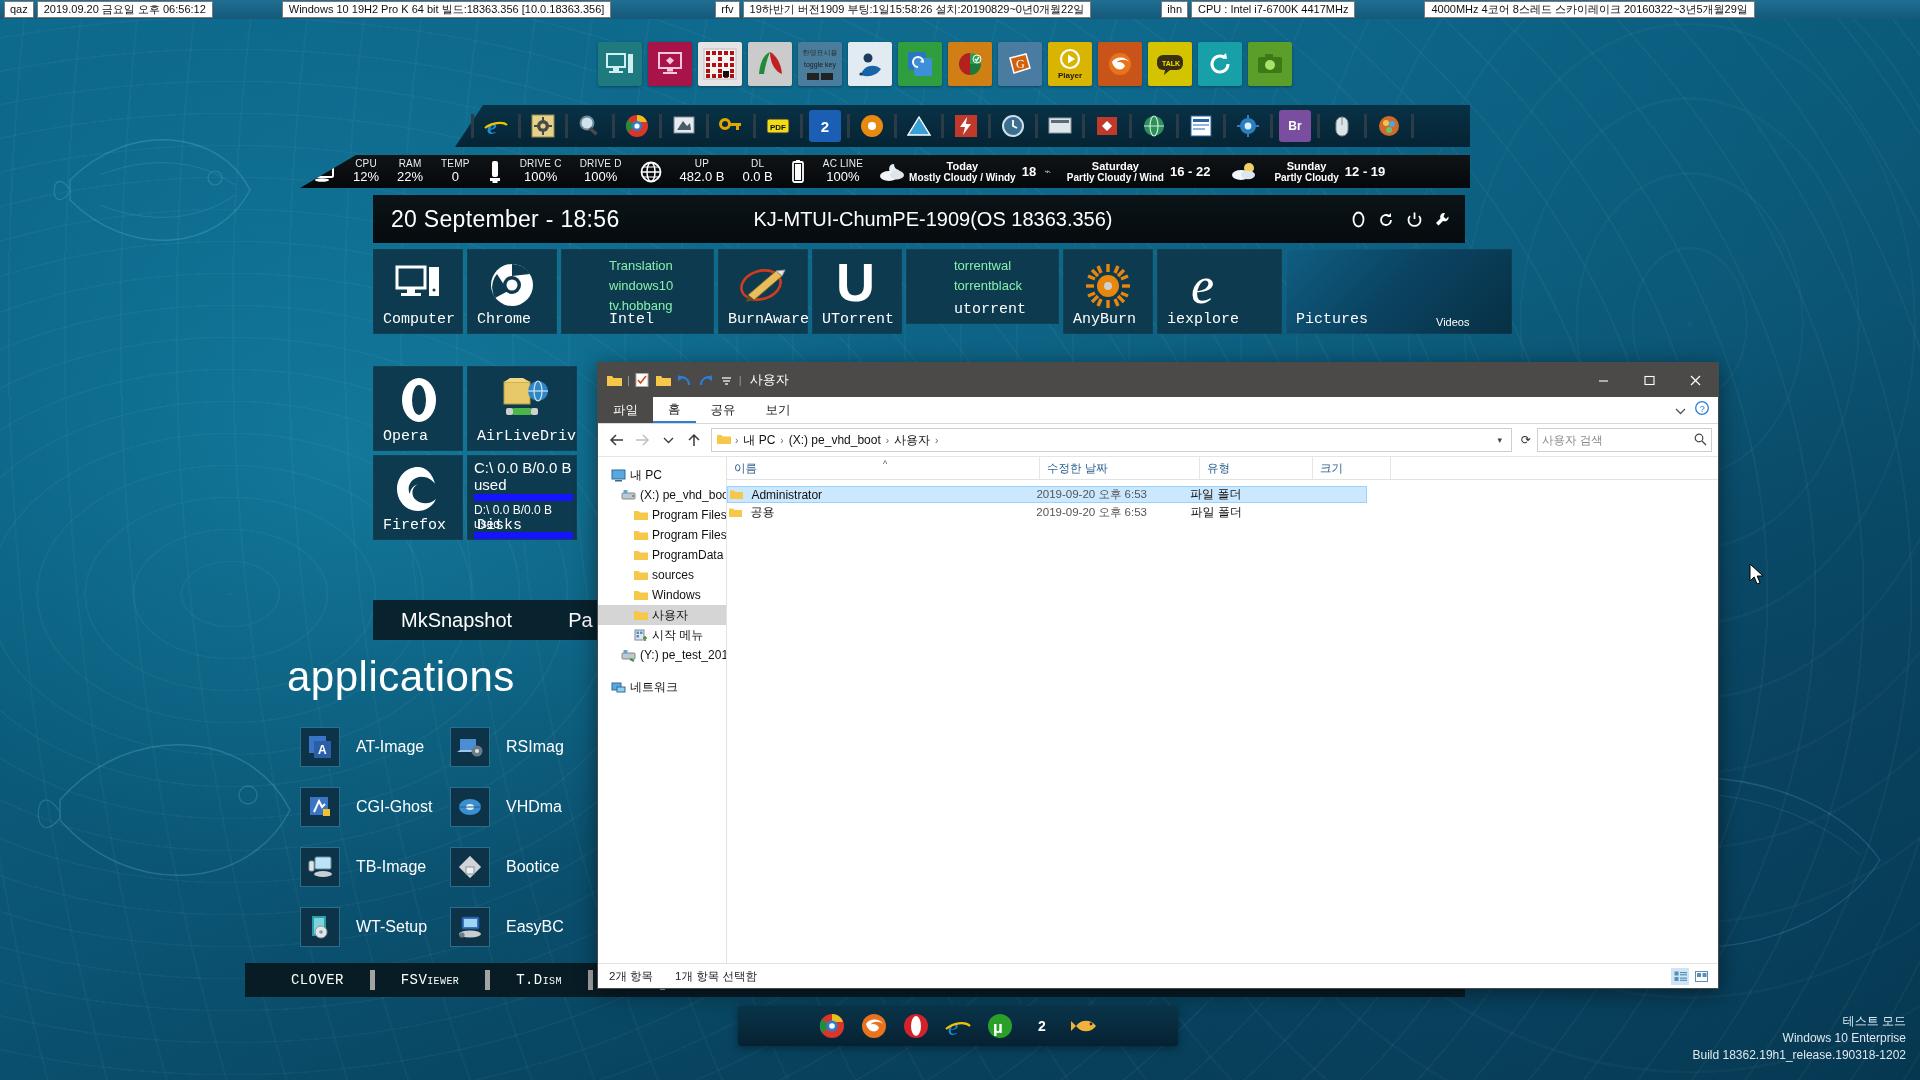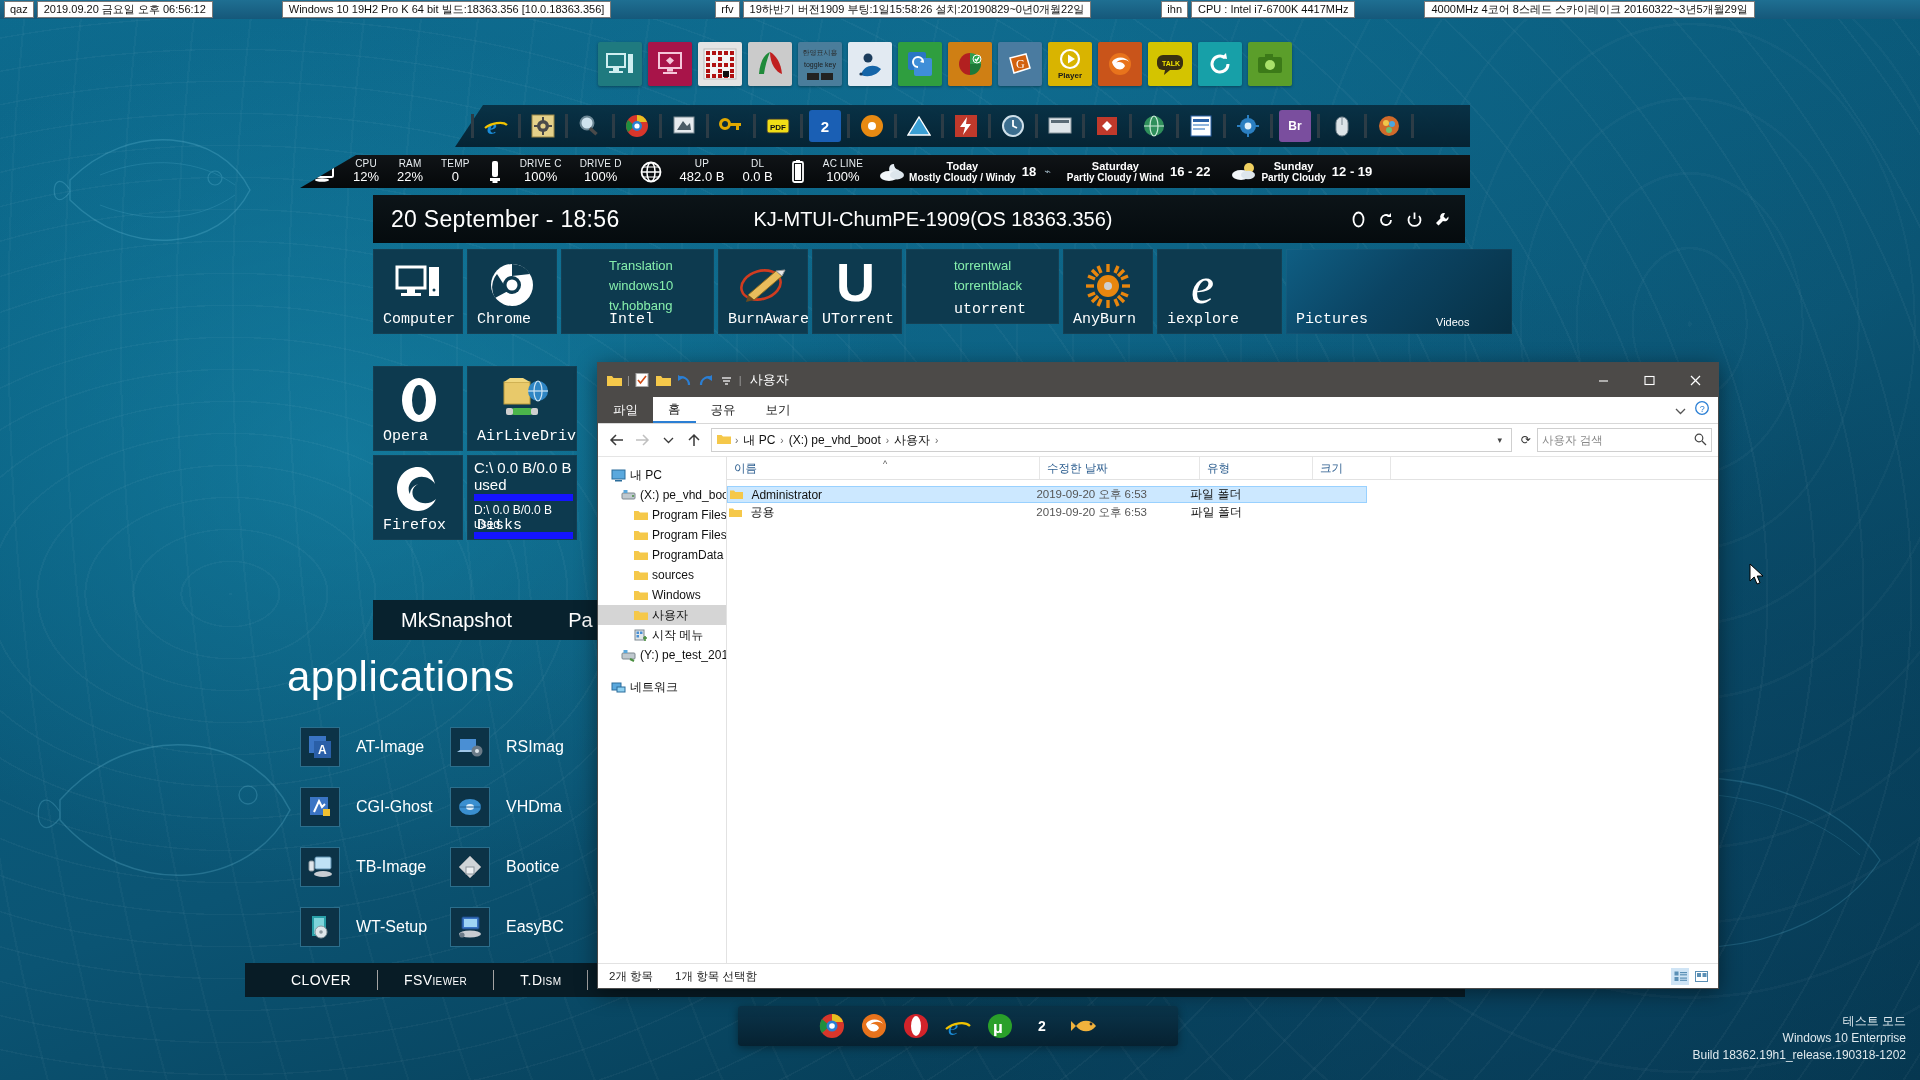--- a/index.html
+++ b/index.html
@@ -90,21 +90,21 @@
            display:flex;align-items:center;color:#fff;}
   #mkstrip .it{font-size:20px;margin-left:28px;}
   
   #appstitle{position:absolute;left:287px;top:653px;font-size:42px;color:#fff;font-weight:300;letter-spacing:.5px;z-index:15;}
   .appitem{position:absolute;display:flex;align-items:center;z-index:15;}
   .appitem .ic{width:38px;height:38px;background:#0c3347;border:1px solid #2b6e8c;display:flex;align-items:center;justify-content:center;}
   .appitem .nm{color:#fff;font-size:16px;margin-left:16px;white-space:nowrap;}
   
   #botstrip{position:absolute;left:245px;top:963px;width:1220px;height:34px;background:#081c26;z-index:21;display:flex;align-items:center;}
   #botstrip .bs{color:#fff;font-size:14px;font-variant:small-caps;letter-spacing:.4px;padding:0 26px;
-                border-right:1px solid #a3a3a3;height:20px;line-height:20px;}
+                border-right:5px solid #a3a3a3;height:20px;line-height:20px;font-family:Liberation Mono, monospace;}
   
   #explorer{
     position:absolute;left:597px;top:362px;width:1120px;height:625px;z-index:60;
     background:#fff;border:1px solid #4a4a4a;box-shadow:0 4px 20px rgba(0,0,0,.45);
     display:flex;flex-direction:column;
   }
   #ex-title{height:34px;background:#4c4a48;display:flex;align-items:center;color:#fff;font-size:13px;}
   #ex-qat{display:flex;align-items:center;gap:4px;margin-left:8px;}
   .qicon{width:17px;height:17px;display:flex;align-items:center;justify-content:center;}
   #ex-title-text{margin-left:8px;font-size:13px;}
@@ -557,21 +557,21 @@
       <div class="c">Partly Cloudy / Wind</div>
     </div>
     <div class="t">16 - 22</div>
   </div>
   <div class="wx" style="margin-left:14px">
     <svg width="28" height="22" viewBox="0 0 28 22">
       <circle cx="19" cy="7" r="5" fill="#f0d060"></circle>
       <ellipse cx="11" cy="14" rx="9" ry="5" fill="#f2f6f9"></ellipse>
         <ellipse cx="18" cy="14" rx="7" ry="4.2" fill="#dde6ec"></ellipse>
     </svg>
-    <div class="col" style="margin-left:3px">
+    <div class="col" style="margin-left:16px">
       <div class="d">Sunday</div>
       <div class="c">Partly Cloudy</div>
     </div>
     <div class="t">12 - 19</div>
   </div>
 </div>
 
 <div id="titlestrip">
   <div id="ts-date">20 September - 18:56</div>
   <div id="ts-name">KJ-MTUI-ChumPE-1909(OS 18363.356)</div>

